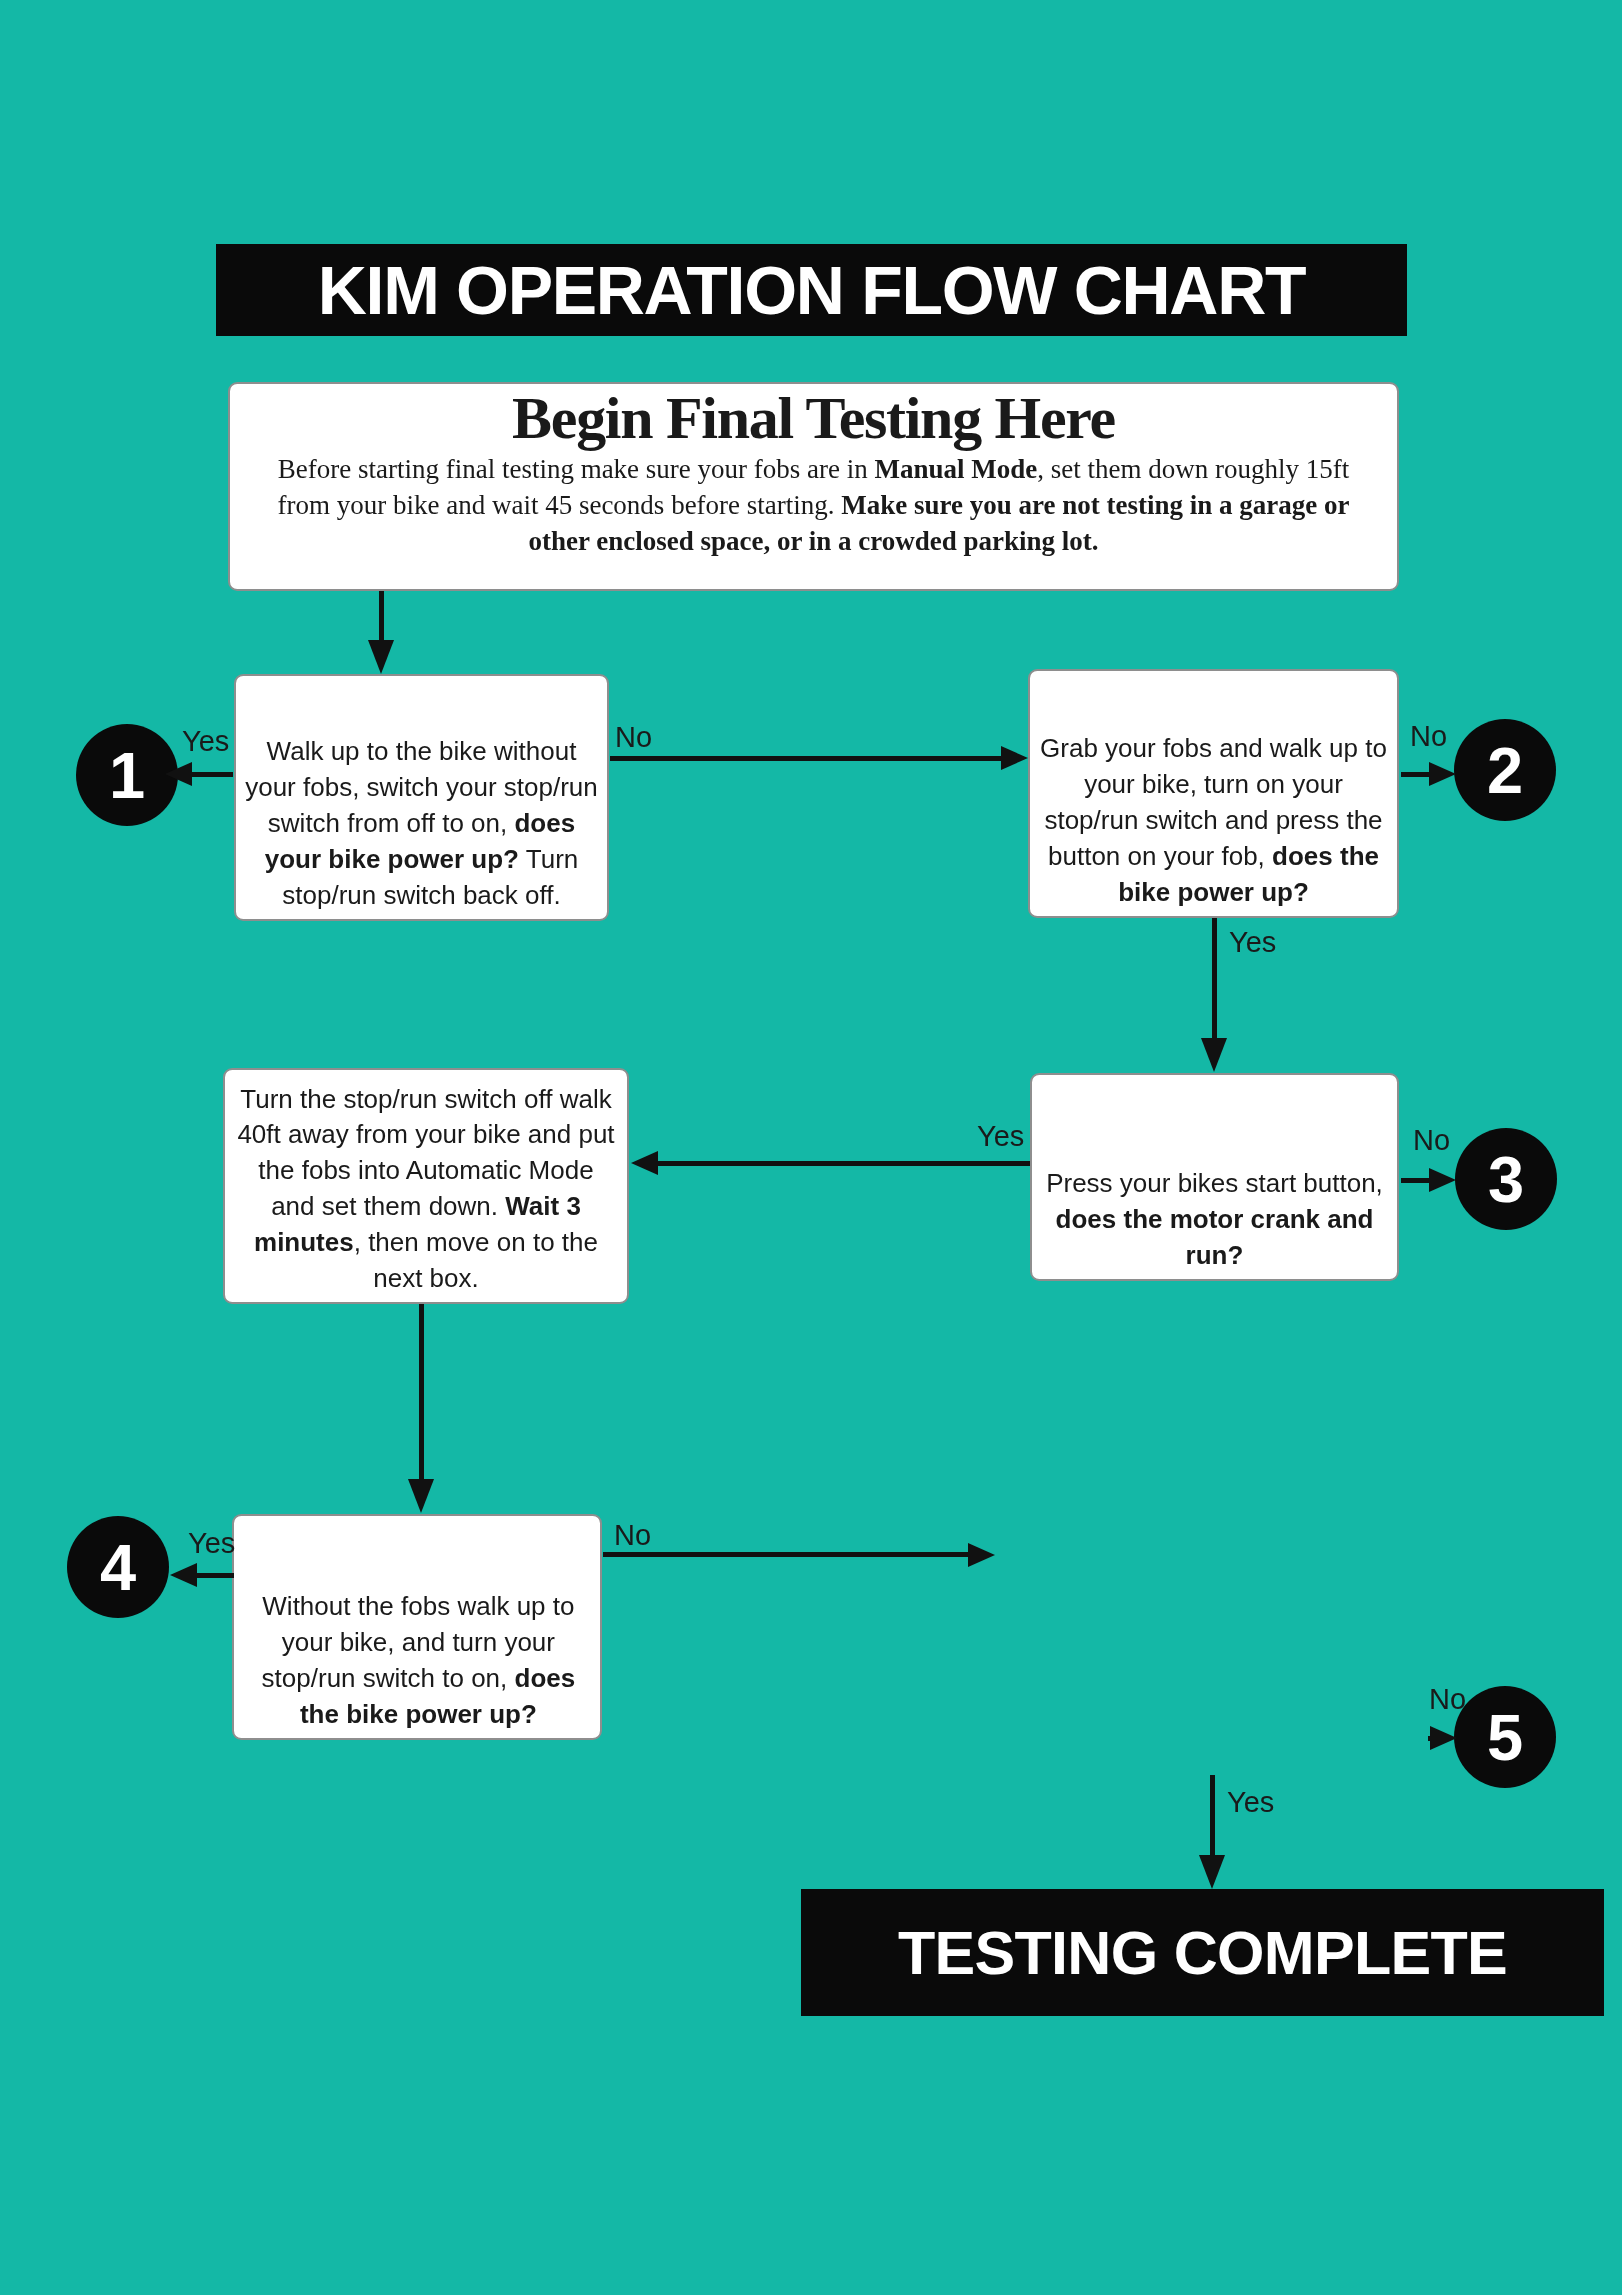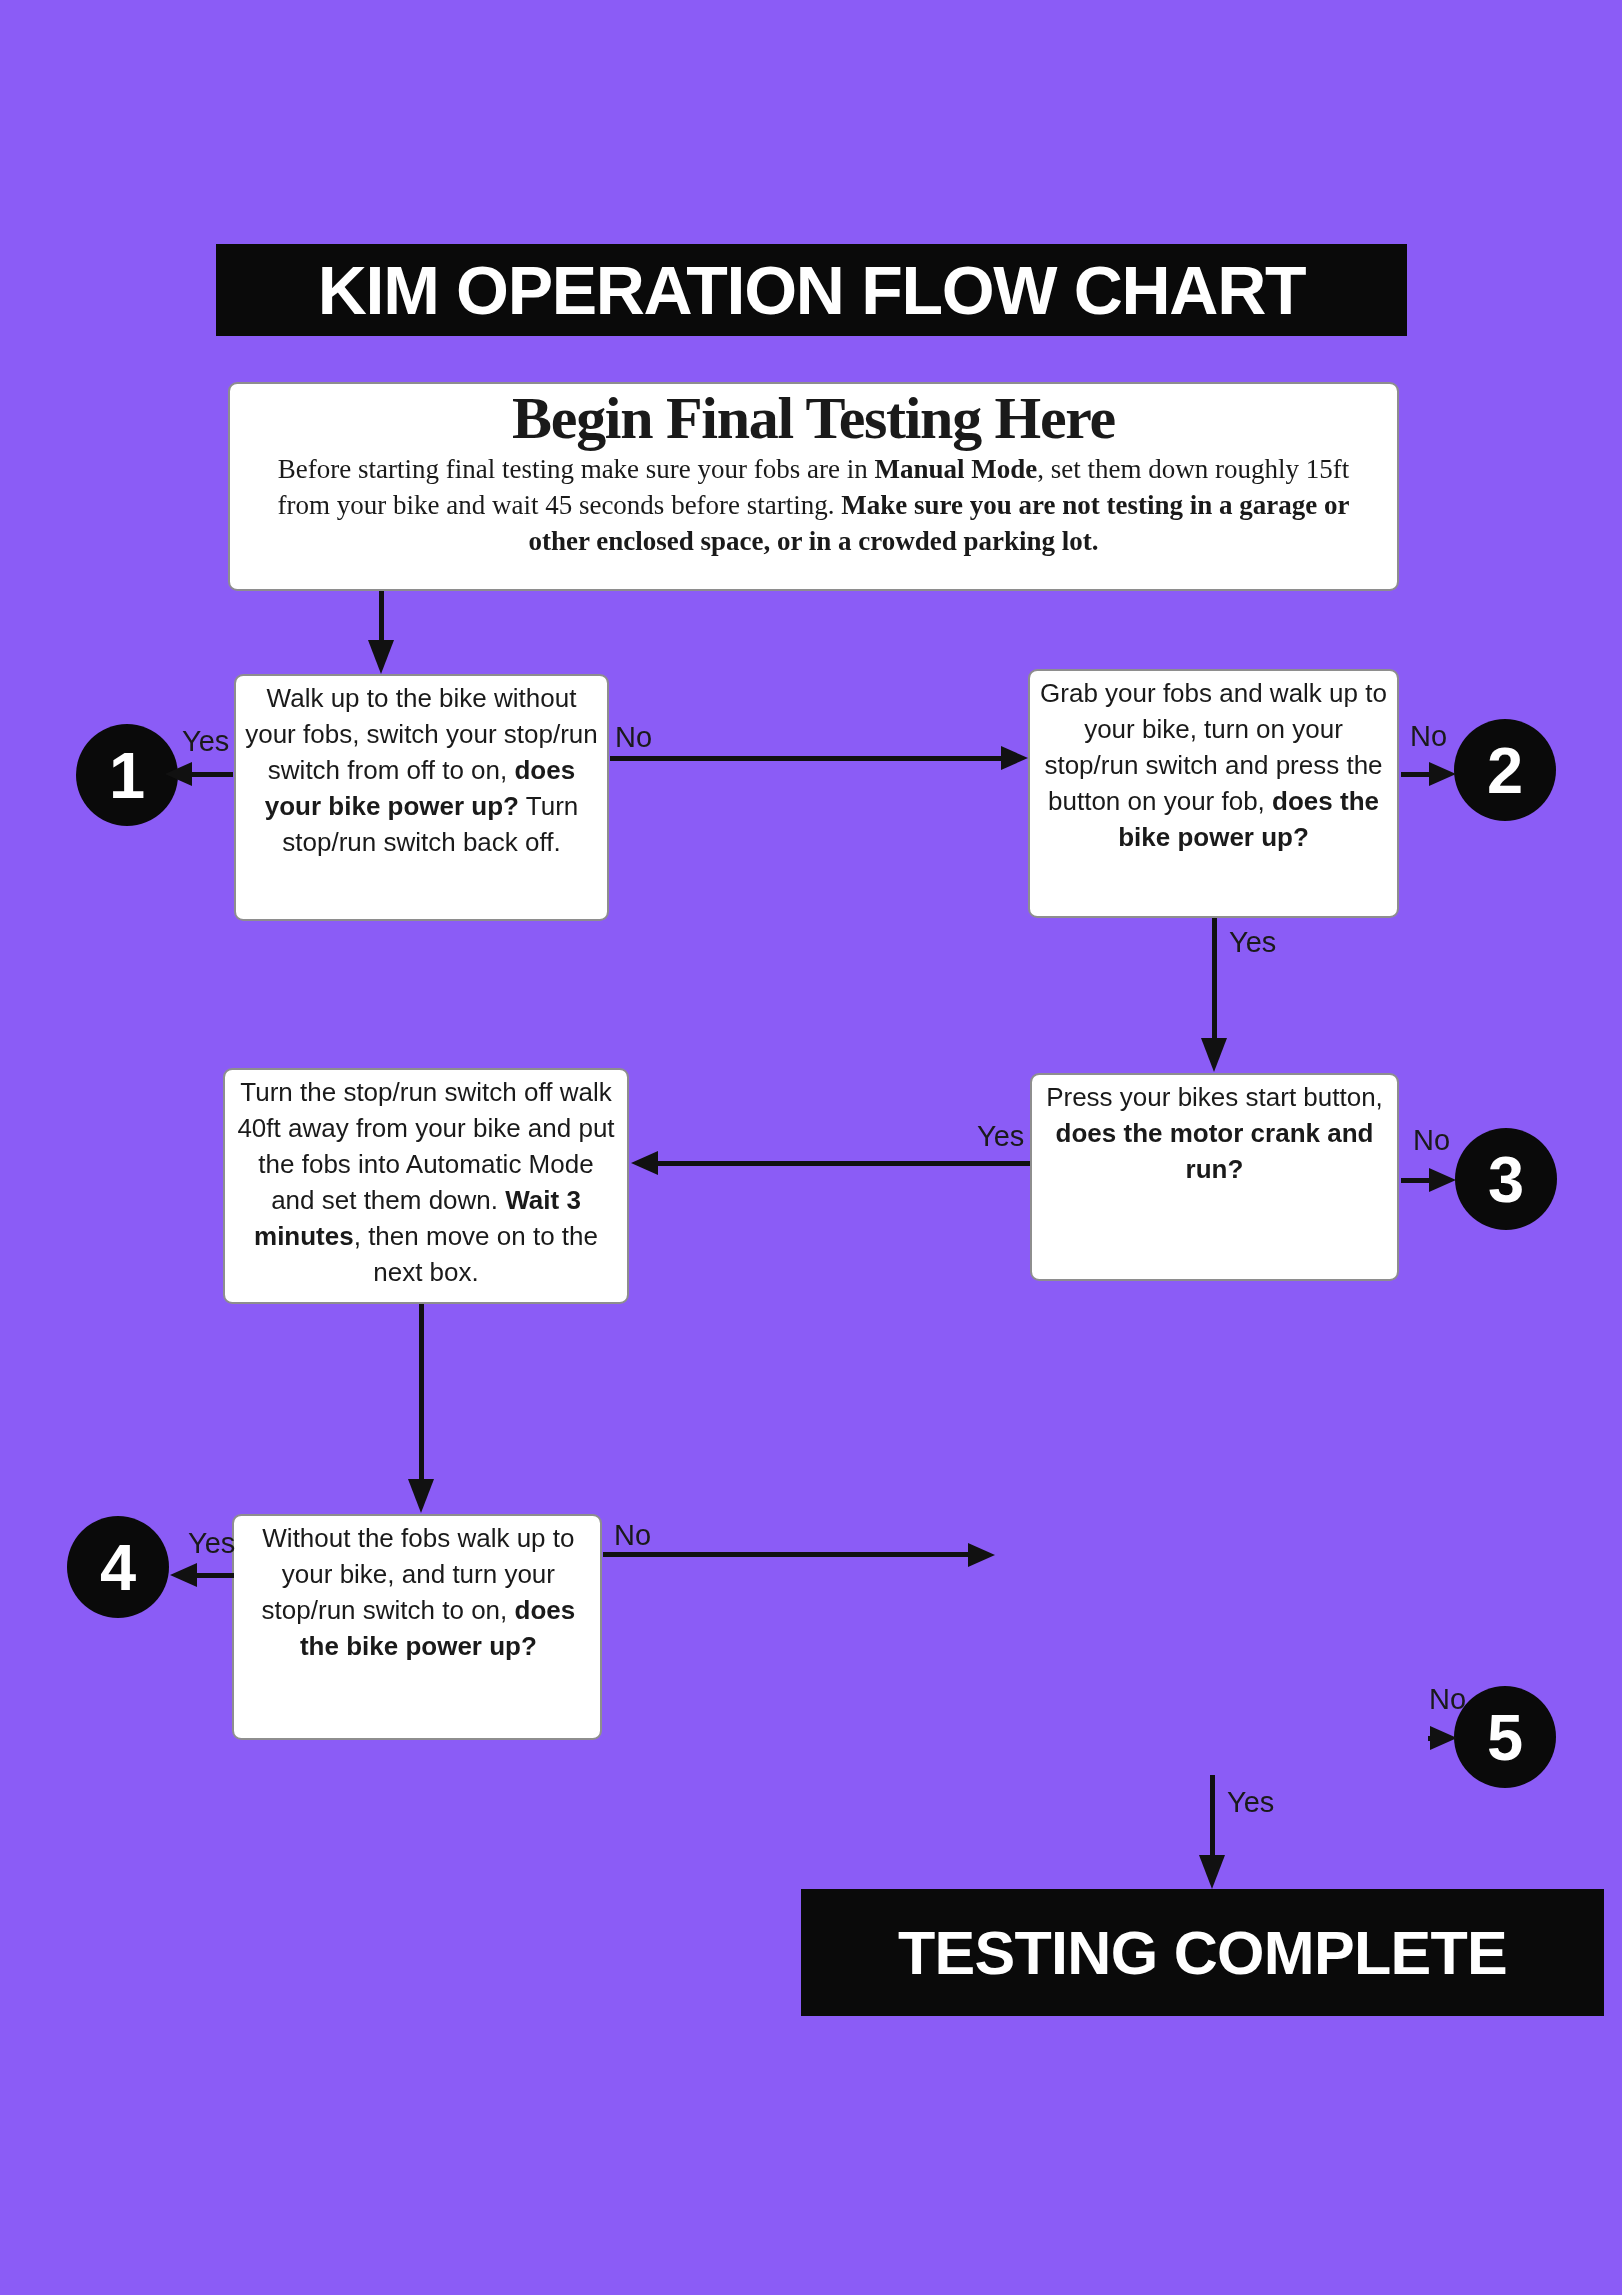--- a/index.html
+++ b/index.html
@@ -1,31 +1,31 @@
 <!DOCTYPE html>
 <html style="font-size:10.5px"><head>
 <meta charset="utf-8">
 <style>
   html,body { margin:0; padding:0; background:#ffffff; }
   .page {
-    position:relative; width:1622px; height:2295px; background:#8b5cf6;
+    position:relative; width:1622px; height:2295px; background:#14b8a6;
     font-family:"Liberation Sans", sans-serif; color:#1a1a1a; overflow:hidden;
   }
   .banner {
     position:absolute; background:#0a0a0a; color:#ffffff;
     display:flex; align-items:center; justify-content:center;
     font-weight:bold; white-space:nowrap;
   }
   #title-banner { left:216px; top:244px; width:1191px; height:92px; font-size:68px; letter-spacing:-1.3px; }
   #complete-banner { left:801px; top:1889px; width:803px; height:127px; font-size:61px; letter-spacing:-0.7px; }
 
   .node {
     position:absolute; background:#ffffff; border:2px solid #8e8e8e; border-radius:9.2px;
     box-sizing:border-box; display:flex; flex-direction:column;
-    align-items:center; justify-content:flex-start; text-align:center;
+    align-items:center; justify-content:flex-end; text-align:center;
     font-size:26px; line-height:1.38; padding:5.2px 9.2px;
   }
   .node b { font-weight:bold; }
   .node i { font-style:italic; }
 
   #n-start { left:228px; top:382px; width:1171px; height:209px; justify-content:flex-start; padding:1.3px 25px 6.5px 25px;font-family:Liberation Serif, serif; }
   #n-start .heading { font-size:60px; font-weight:bold; line-height:1.12; letter-spacing:-1.3px; }
   #n-start .body { font-size:27px; line-height:1.32; }
 
   #n-q1 { left:234px;  top:674px; width:375px; height:247px; }

